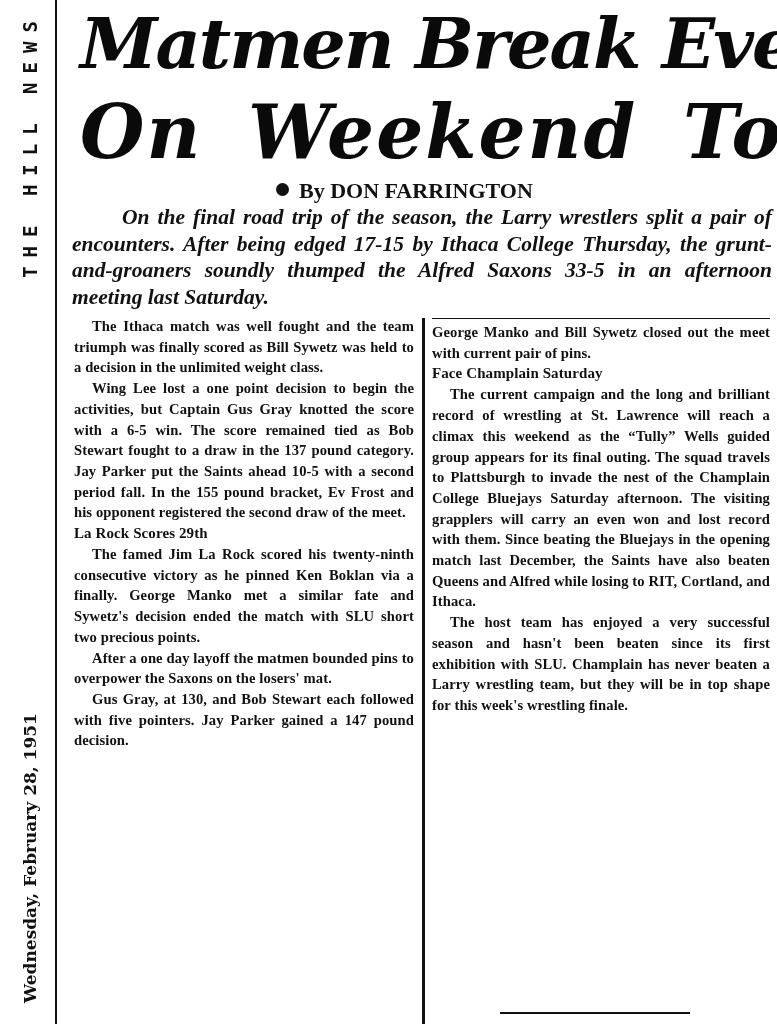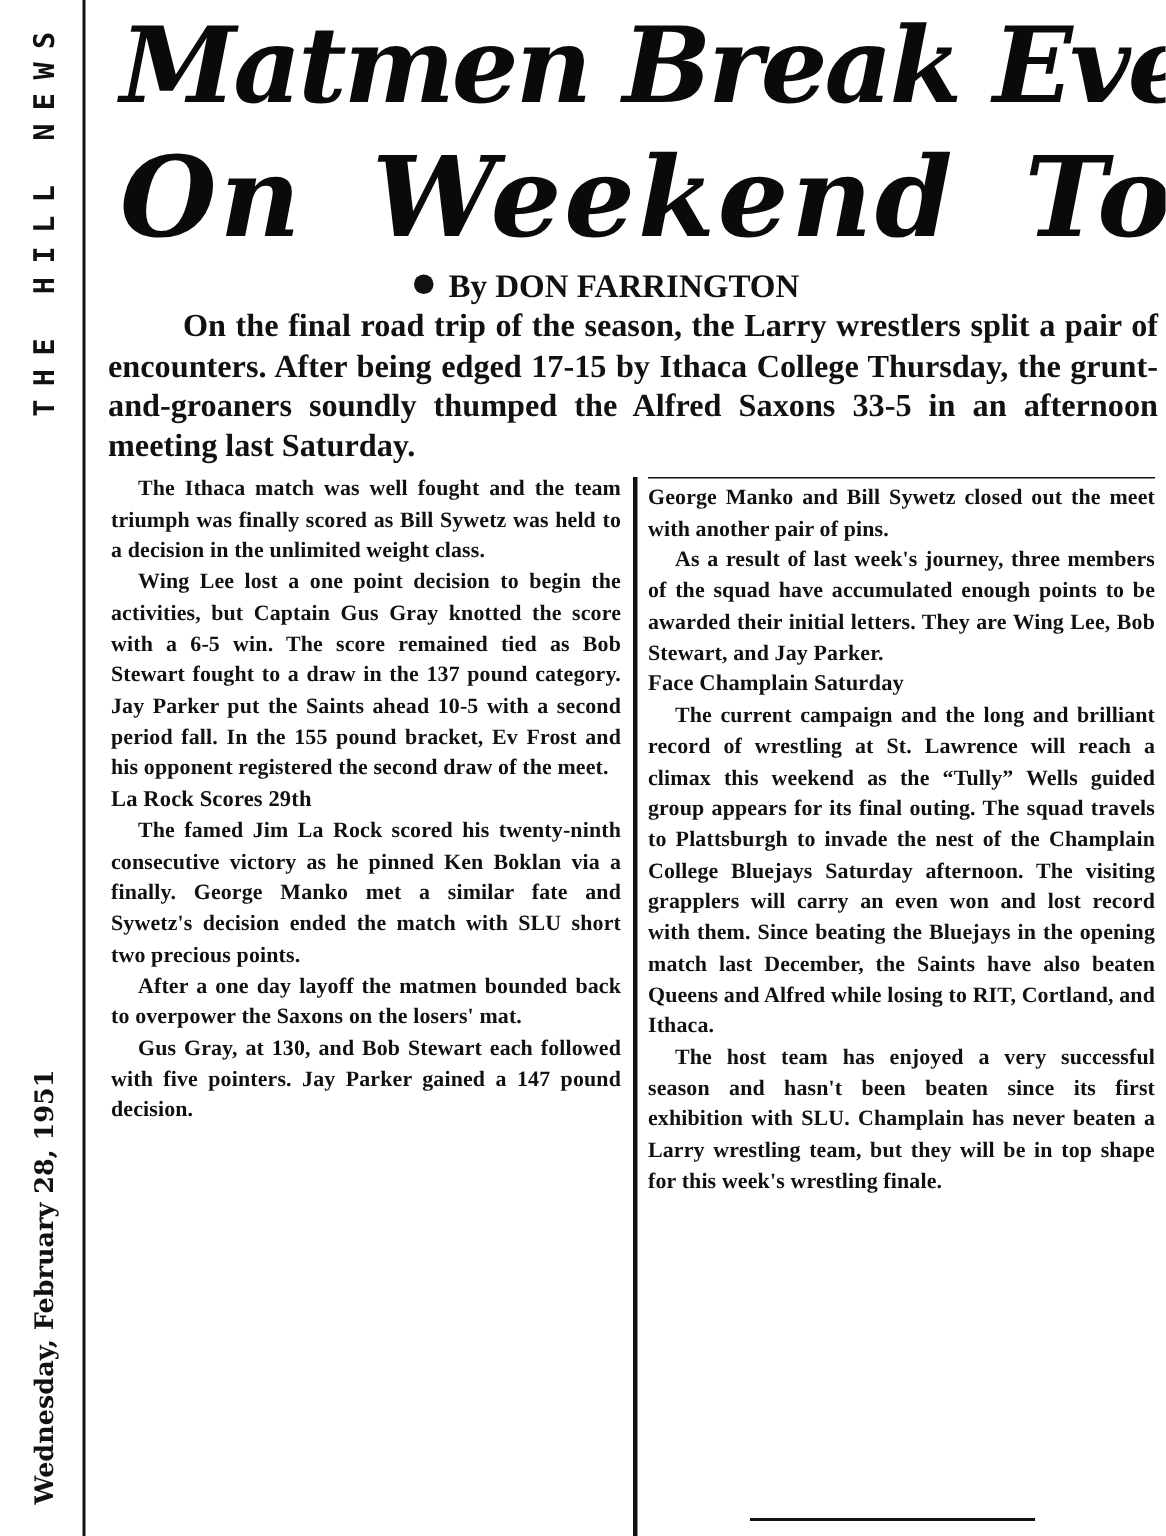--- a/index.html
+++ b/index.html
@@ -104,20 +104,21 @@
       position: absolute;
       left: 72px;
       top: 204px;
       width: 700px;
       font-family: "Liberation Serif", serif;
       font-size: 21.5px;
       line-height: 26.5px;
       text-align: justify;
       text-indent: 50px;
       font-weight: bold;
+      font-style: italic;
     }
     
     .col {
       position: absolute;
       top: 316px;
       font-family: Liberation Serif, serif;
       font-weight: bold;
       font-size: 14.6px;
       line-height: 20.7px;
       text-align: justify;
@@ -189,28 +190,27 @@
   <span class="dot"></span><span>By DON FARRINGTON</span>
 </div>
 
 <div class="lede">On the final road trip of the season, the Larry wrestlers split a pair of encounters. After being edged 17-15 by Ithaca College Thursday, the grunt-and-groaners soundly thumped the Alfred Saxons 33-5 in an afternoon meeting last Saturday.</div>
 
 <div class="col col-left">
   <p>The Ithaca match was well fought and the team triumph was finally scored as Bill Sywetz was held to a decision in the unlimited weight class.</p>
   <p>Wing Lee lost a one point decision to begin the activities, but Captain Gus Gray knotted the score with a 6-5 win. The score remained tied as Bob Stewart fought to a draw in the 137 pound category. Jay Parker put the Saints ahead 10-5 with a second period fall. In the 155 pound bracket, Ev Frost and his opponent registered the second draw of the meet.</p>
   <h3>La Rock Scores 29th</h3>
   <p>The famed Jim La Rock scored his twenty-ninth consecutive victory as he pinned Ken Boklan via a finally. George Manko met a similar fate and Sywetz's decision ended the match with SLU short two precious points.</p>
-  <p>After a one day layoff the matmen bounded back to overpower the Saxons on the losers' mat.</p>
+  <p>After a one day layoff the matmen bounded pins to overpower the Saxons on the losers' mat.</p>
   <p>Gus Gray, at 130, and Bob Stewart each followed with five pointers. Jay Parker gained a 147 pound decision.</p>
 </div>
 
 <div class="col-divider"></div>
 <div class="right-top-rule"></div>
 
 <div class="col col-right">
-  <p class="no-indent">George Manko and Bill Sywetz closed out the meet with another pair of pins.</p>
-  <p>As a result of last week's journey, three members of the squad have accumulated enough points to be awarded their initial letters. They are Wing Lee, Bob Stewart, and Jay Parker.</p>
+  <p class="no-indent">George Manko and Bill Sywetz closed out the meet with current pair of pins.</p>
   <h3>Face Champlain Saturday</h3>
   <p>The current campaign and the long and brilliant record of wrestling at St. Lawrence will reach a climax this weekend as the “Tully” Wells guided group appears for its final outing. The squad travels to Plattsburgh to invade the nest of the Champlain College Bluejays Saturday afternoon. The visiting grapplers will carry an even won and lost record with them. Since beating the Bluejays in the opening match last December, the Saints have also beaten Queens and Alfred while losing to RIT, Cortland, and Ithaca.</p>
   <p>The host team has enjoyed a very successful season and hasn't been beaten since its first exhibition with SLU. Champlain has never beaten a Larry wrestling team, but they will be in top shape for this week's wrestling finale.</p>
 </div>
 
 <div class="end-rule"></div>
 
 </body></html>

